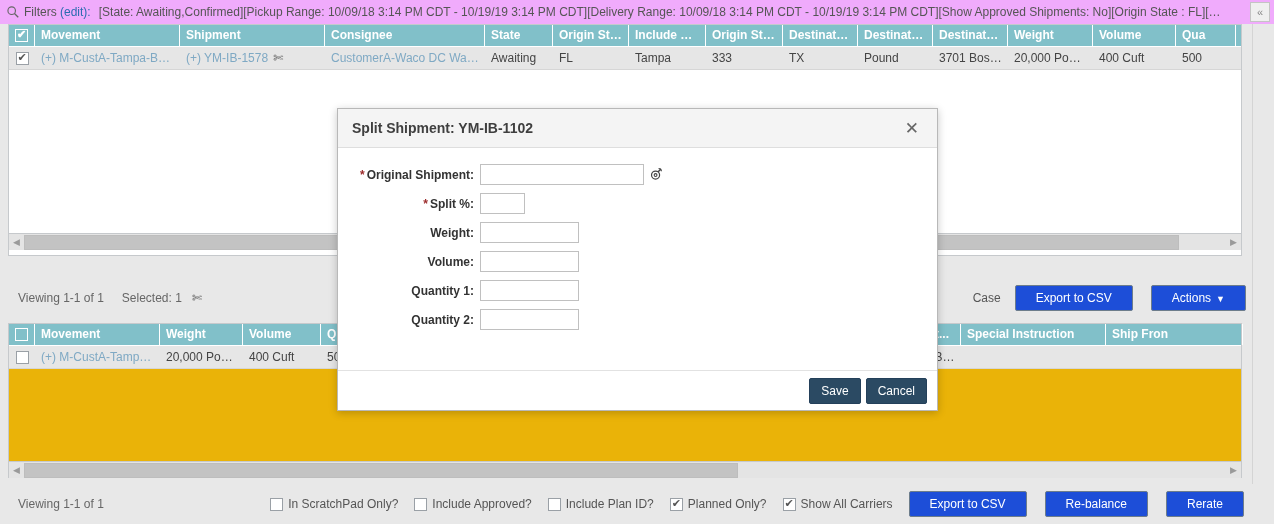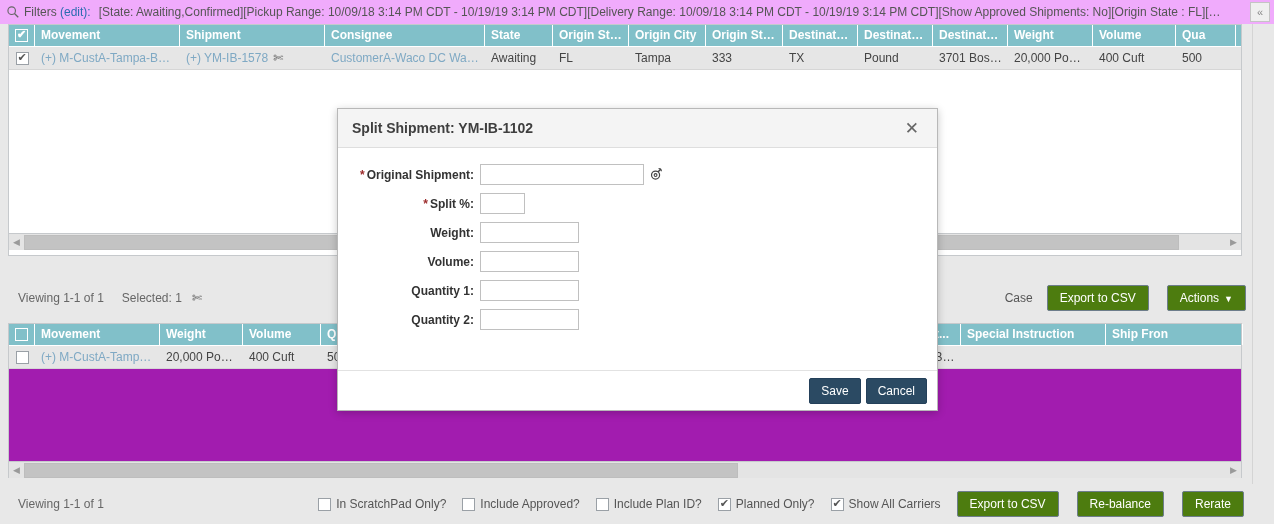--- a/index.html
+++ b/index.html
@@ -97,30 +97,30 @@
   
   .mid-bar {
     position: absolute; left: 0; top: 281px; width: 1274px; height: 34px;
     display: flex; align-items: center; background: #e8e8e8;
   }
   .mid-info { margin-left: 18px; color: #666; font-size: 12px; }
   .mid-sel { margin-left: 18px; color: #666; font-size: 12px; }
   .mid-spacer { flex: 1 1 auto; }
   .case-label { color: #555; font-size: 12px; margin-right: 14px; }
   .btn {
-    background: #4d7c0f; color: #fff; border: 1px solid #6d7d8b;
-    font-size: 12px; padding: 5px 12px; cursor: pointer; border-radius: 2px;
+    background: #1d4ed8; color: #fff; border: 1px solid #6d7d8b;
+    font-size: 12px; padding: 5px 20px; cursor: pointer; border-radius: 2px;
     font-family: "Liberation Sans", sans-serif; white-space: nowrap;
   }
   .btn + .btn { margin-left: 18px; }
   .caret { display: inline-block; margin-left: 5px; font-size: 9px; }
 
   
   #grid2 { top: 323px; width: 1234px; height: 155px; }
-  #grid2 .body { height: 115px; background: #a21caf; }
+  #grid2 .body { height: 115px; background: #eab308; }
   #grid2 .grid-row { background: #e6e6e6; border-bottom: 1px solid #d6d6d6; }
 
   
   .bottom-bar {
     position: absolute; left: 0; top: 484px; width: 1274px; height: 40px;
     display: flex; align-items: center; background: #e8e8e8;
   }
   .bottom-info { margin-left: 18px; color: #666; font-size: 12px; }
   .chk-group { display: flex; align-items: center; gap: 5px; margin-right: 16px; cursor: pointer; }
   .chk-group span { color: #555; font-size: 12px; }
@@ -194,21 +194,21 @@
   <div class="grid-wrap" id="grid1">
     <div class="grid-head">
       <div class="cell chk-col">
         <span class="cbx white-border checked"></span>
       </div>
       <div class="cell" style="width:145px">Movement</div>
       <div class="cell" style="width:145px">Shipment</div>
       <div class="cell" style="width:160px">Consignee</div>
       <div class="cell" style="width:68px">State</div>
       <div class="cell" style="width:76px">Origin State</div>
-      <div class="cell" style="width:77px">Origin City</div>
+      <div class="cell" style="width:77px">Include City</div>
       <div class="cell" style="width:77px">Origin Stre...</div>
       <div class="cell" style="width:75px">Destinatio...</div>
       <div class="cell" style="width:75px">Destinatio...</div>
       <div class="cell" style="width:75px">Destinatio...</div>
       <div class="cell" style="width:85px">Weight</div>
       <div class="cell" style="width:83px">Volume</div>
       <div class="cell" style="width:60px">Qua</div>
     </div>
     <div class="body">
       <div class="grid-row">

